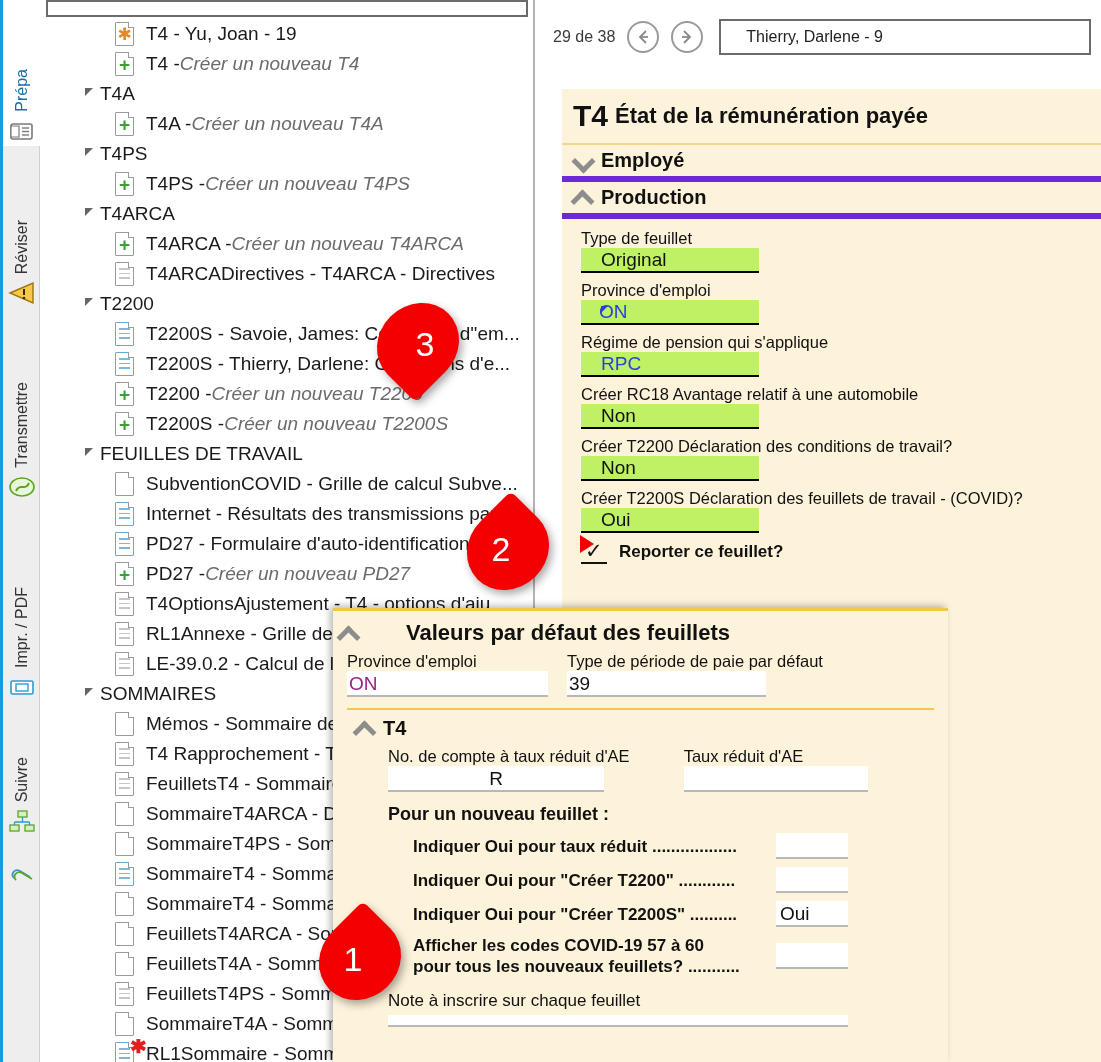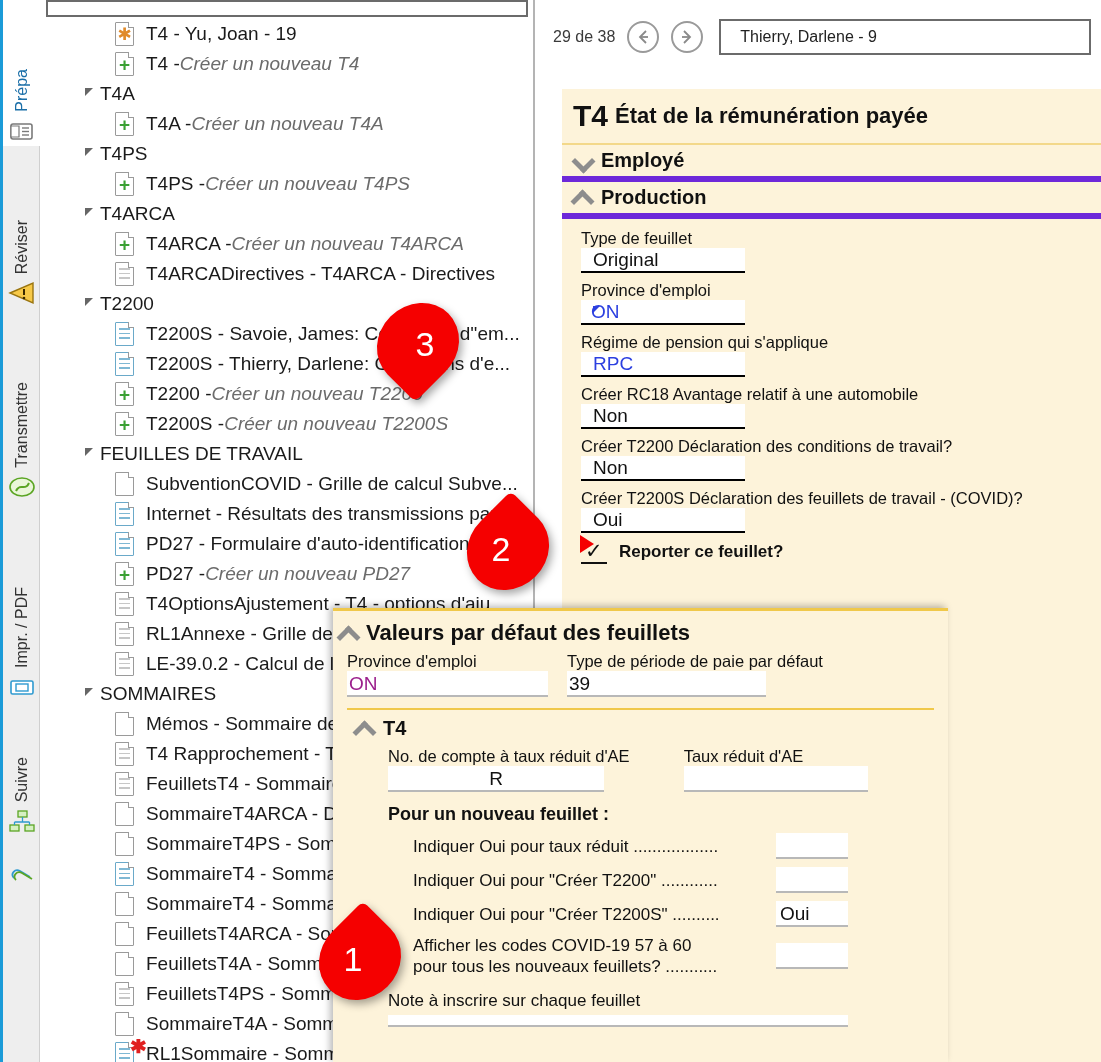--- a/index.html
+++ b/index.html
@@ -115,21 +115,21 @@
   .navbtn {
     width: 32px; height: 32px; border-radius: 50%;
     border: 2px solid #9a9a9a; margin-left: 12px;
     display: flex; align-items: center; justify-content: center;
     color: #7a7a7a; background: #fff;
   }
   .navbtn svg { display: block; }
   .nameinput {
     margin-left: 16px; height: 36px; width: 372px;
     border: 2px solid #6b6b6b; background: #fff;
-    display: flex; align-items: center; padding-left: 19px;
+    display: flex; align-items: center; padding-left: 25px;
     font-size: 16px; color: #222;
   }
 
   
   .formcard {
     position: absolute; left: 26px; top: 89px; width: 540px; bottom: 0;
     background: #fdf3da;
   }
   .formtitle {
     height: 56px; display: flex; align-items: center; padding-left: 11px;
@@ -148,23 +148,23 @@
     width: 12px; height: 12px;
     border-left: 5px solid #8d8d8d; border-top: 5px solid #8d8d8d;
     transform: rotate(45deg);
   }
   .chev.down::before { transform: rotate(225deg); top: -1px; left: 2px; }
 
   .fields { padding: 9px 0 0 19px; }
   .field { margin-bottom: 7px; }
   .field .flabel { font-size: 16.5px; color: #111; line-height: 20px; }
   .field .fval {
-    width: 164px; height: 25px; background: #ffffff;
+    width: 178px; height: 25px; background: #bef264;
     border-bottom: 2px solid #000;
-    font-size: 19px; color: #111; padding-left: 12px; line-height: 24px;
+    font-size: 19px; color: #111; padding-left: 20px; line-height: 24px;
     white-space: nowrap;
   }
   .fval.green { color: #1d7a4f; }
   .fval.blue  { color: #2b3fe0; }
   .flagmark {
     display: inline-block; width: 0; height: 0; position: relative; top: -5px;
     margin-right: -9px; left: 0px;
     border-top: 7px solid #1d7a4f; border-right: 7px solid transparent;
   }
   .flagmark.blue { border-top-color: #2b3fe0; }
@@ -183,21 +183,21 @@
     background: #fdf3da;
   }
 
   
   .dialog {
     position: absolute; left: 333px; top: 608px; width: 615px; height: 454px;
     background: #fdf3da;
     border-top: 3px solid #f0c84a;
     box-shadow: -3px -2px 7px rgba(0,0,0,0.28);
   }
-  .dlgtitle { display: flex; align-items: center; padding: 9px 0 4px 6px; }
+  .dlgtitle { display: flex; align-items: center; padding: 9px 0 4px 6px; gap: 40px; }
   .dlgtitle .dt { font-size: 22px; font-weight: bold; color: #111; margin-left: 7px; }
   .dlgrow1 { display: flex; padding-left: 14px; margin-top: 2px; }
   .dfield { margin-right: 19px; }
   .dfield .dlabel { font-size: 16.5px; color: #111; }
   .dfield .dval {
     height: 26px; background: #fff; border-bottom: 2px solid #b8b8b8;
     font-size: 19px; padding-left: 2px; line-height: 25px;
   }
   .dval.w1 { width: 201px; color: #9b1f8c; }
   .dval.w2 { width: 199px; color: #111; }
@@ -209,21 +209,21 @@
   .dfield2 .dval2 {
     height: 26px; background: #fff; border-bottom: 2px solid #b8b8b8;
     font-size: 19px; color: #111; text-align: center; line-height: 25px;
   }
   .dval2.a { width: 216px; }
   .dval2.b { width: 184px; }
   .dlghdr2 { font-size: 18px; font-weight: bold; color: #111; padding: 12px 0 0 55px; }
   .optrow {
     display: flex; align-items: center; padding-left: 80px; margin-top: 8px;
   }
-  .optrow .otext { font-size: 17px; color: #111; width: 363px; line-height: 21px; }
+  .optrow .otext { font-size: 17px; color: #111; width: 363px; line-height: 21px; font-weight: bold; }
   .optrow .obox {
     width: 72px; height: 26px; background: #fff; border-bottom: 2px solid #b8b8b8;
     font-size: 19px; color: #111; padding-left: 4px; line-height: 25px;
   }
   .notelbl { font-size: 17px; color: #111; padding: 14px 0 0 55px; }
   .notebox {
     margin: 4px 0 0 55px; width: 460px; height: 12px; background: #fff;
     border-bottom: 2px solid #b8b8b8;
   }
 

